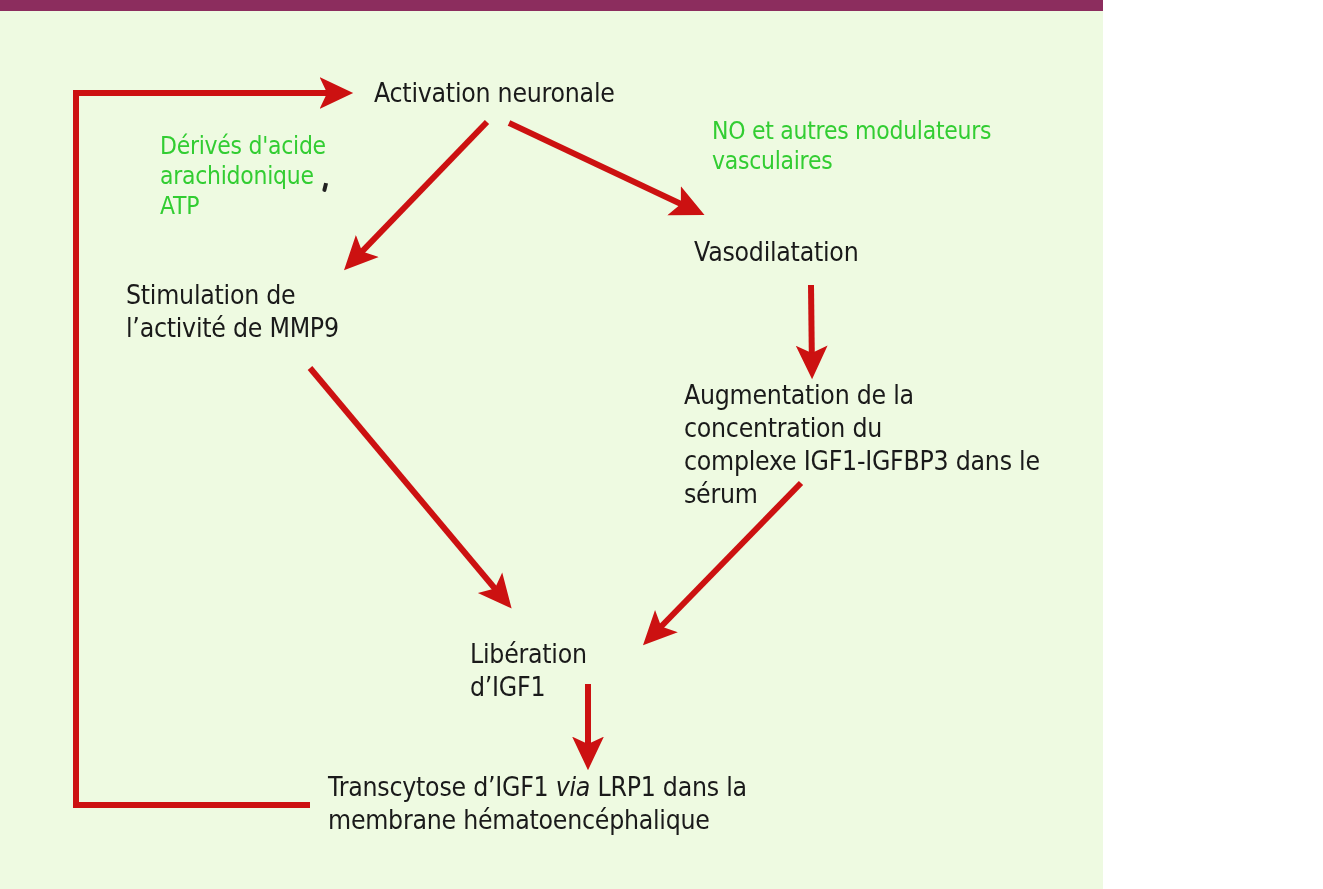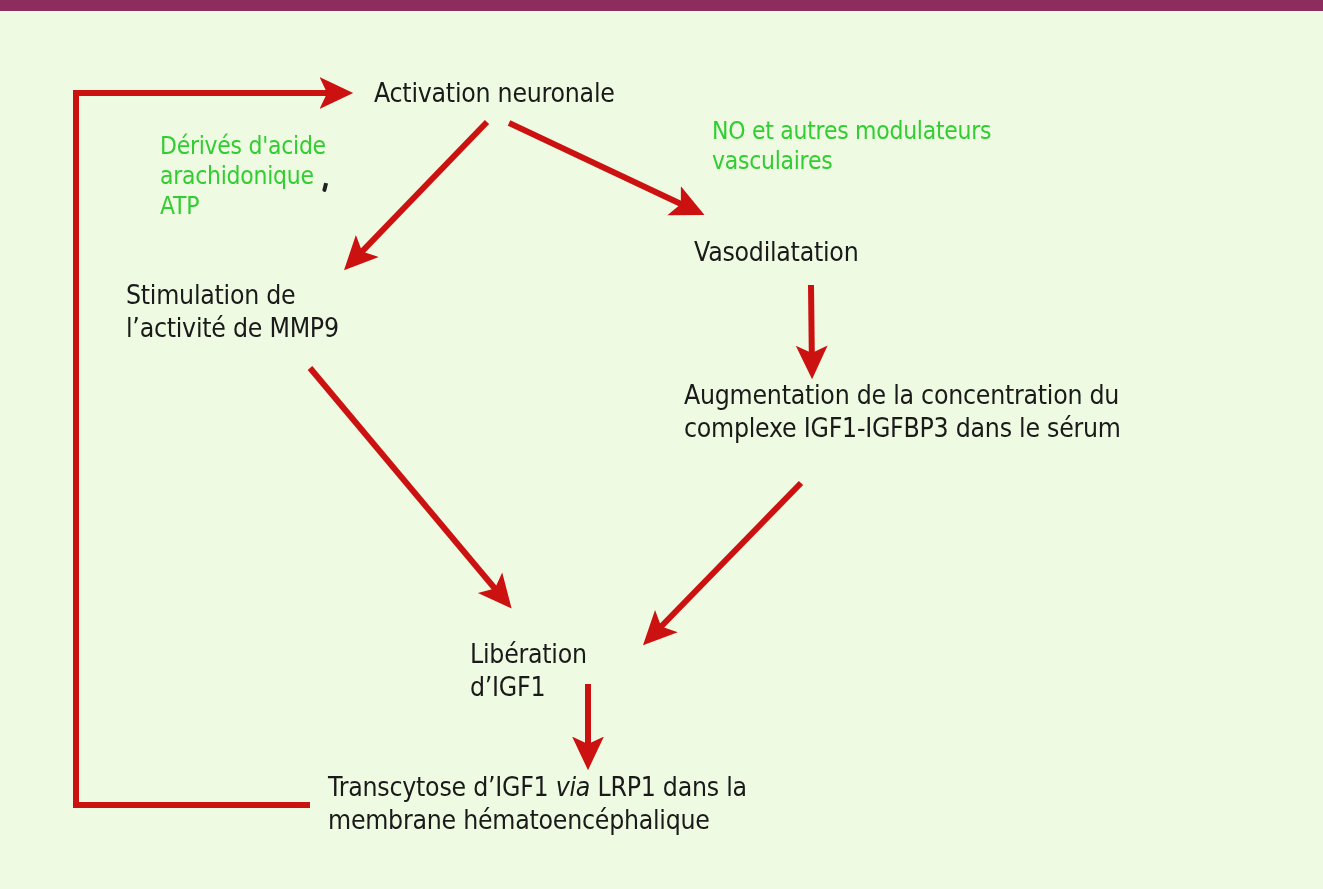--- a/index.html
+++ b/index.html
@@ -2,21 +2,21 @@
 <html><head>
 <meta charset="utf-8">
 <style>
   html, body {
     margin: 0;
     padding: 0;
     background: #ffffff;
   }
   #canvas {
     position: relative;
-    width: 1323px;
+    width: 1103px;
     height: 889px;
     background: #eefae1;
     overflow: hidden;
     font-family: "DejaVu Sans", sans-serif;
   }
   #topbar {
     position: absolute;
     left: 0;
     top: 0;
     width: 1323px;

